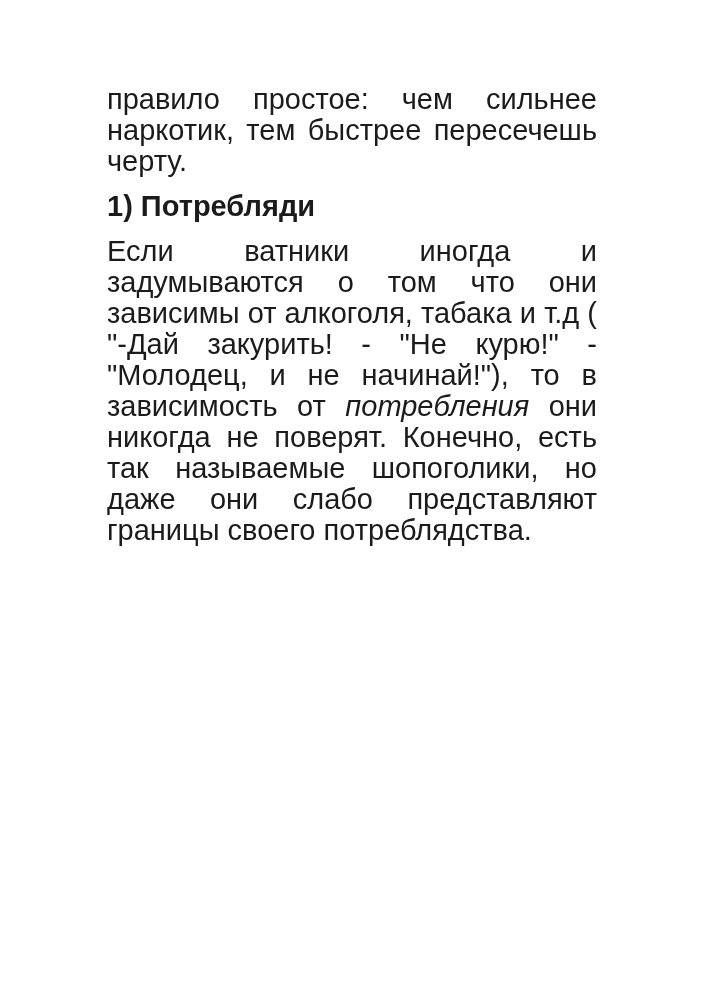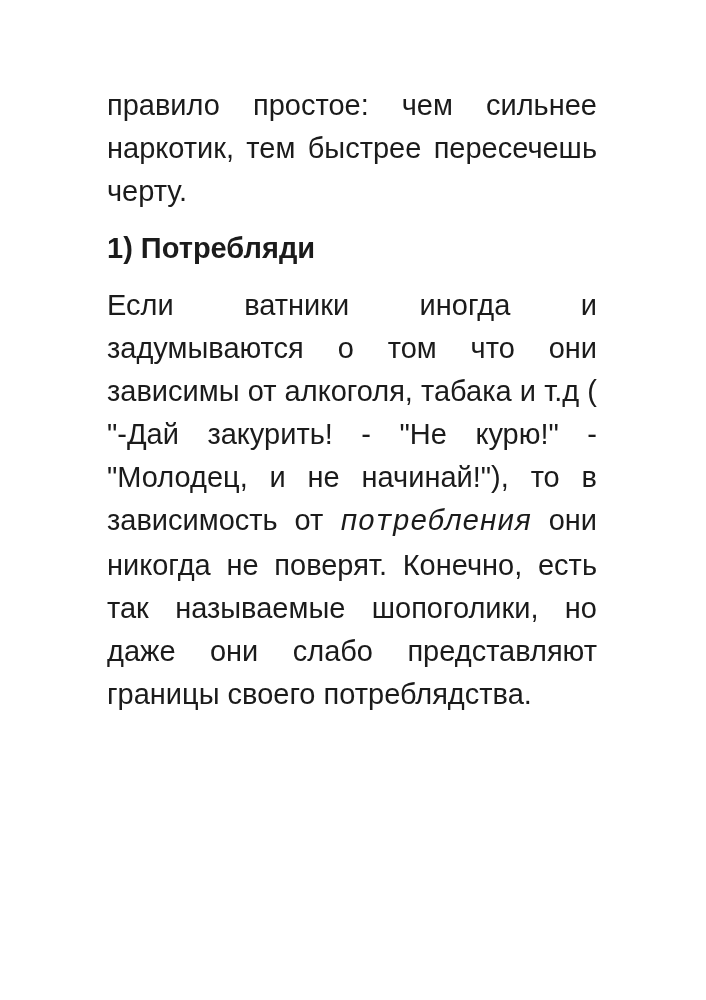--- a/index.html
+++ b/index.html
@@ -15,34 +15,34 @@
     overflow: hidden;
     box-sizing: border-box;
   }
   .page-text {
     position: absolute;
     left: 107px;
     top: 84px;
     width: 490px;
     font-family: "Liberation Sans", sans-serif;
     font-size: 29px;
-    line-height: 43px;
+    line-height: 31px;
     color: #1b1b1b;
   }
   .page-text p {
     margin: 0 0 14px 0;
     padding: 0;
     text-align: justify;
   }
   .page-text p.heading {
     font-weight: bold;
     text-align: left;
   }
   .page-text span.italic {
-    font-family: Liberation Mono, monospace;
+    font-family: Liberation Sans, sans-serif;
     font-style: italic;
   }
 </style>
 </head>
 <body>
 
 <div class="reader-page" style="background: rgb(255, 255, 255);">
   <div class="page-text" style="color: rgb(27, 27, 27);">
       <p class="body"><span class="normal">правило простое: чем сильнее наркотик, тем быстрее пересечешь черту.</span></p>
       <p class="heading"><span class="normal">1) Потребляди</span></p>

